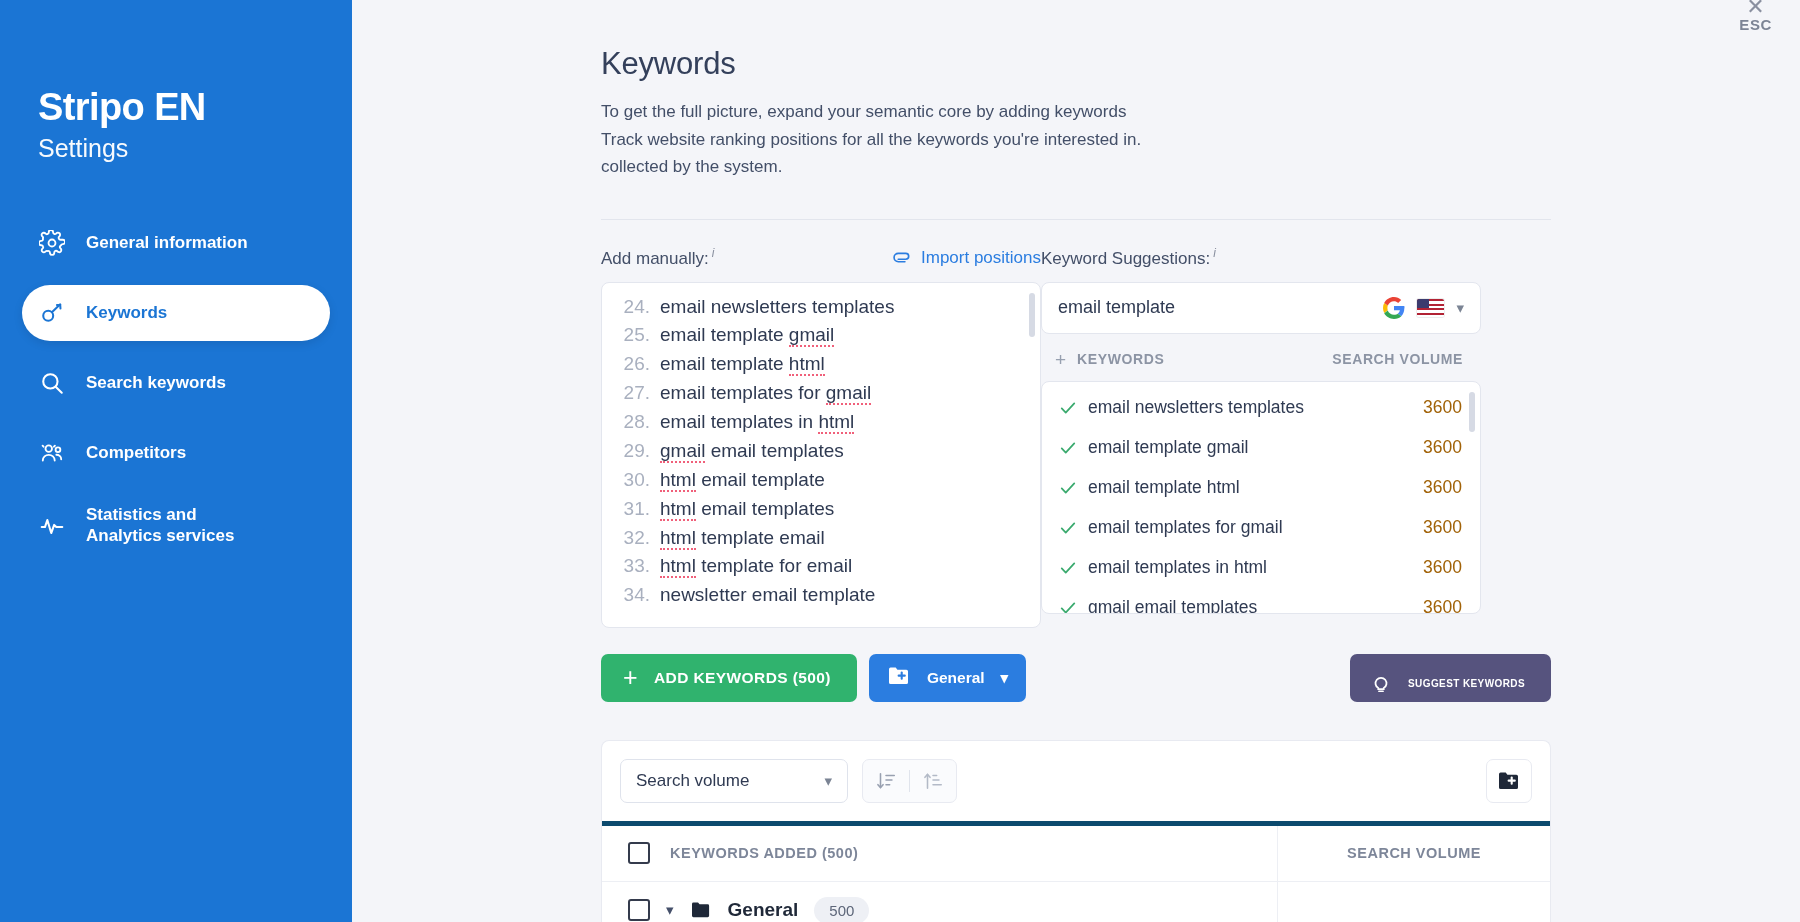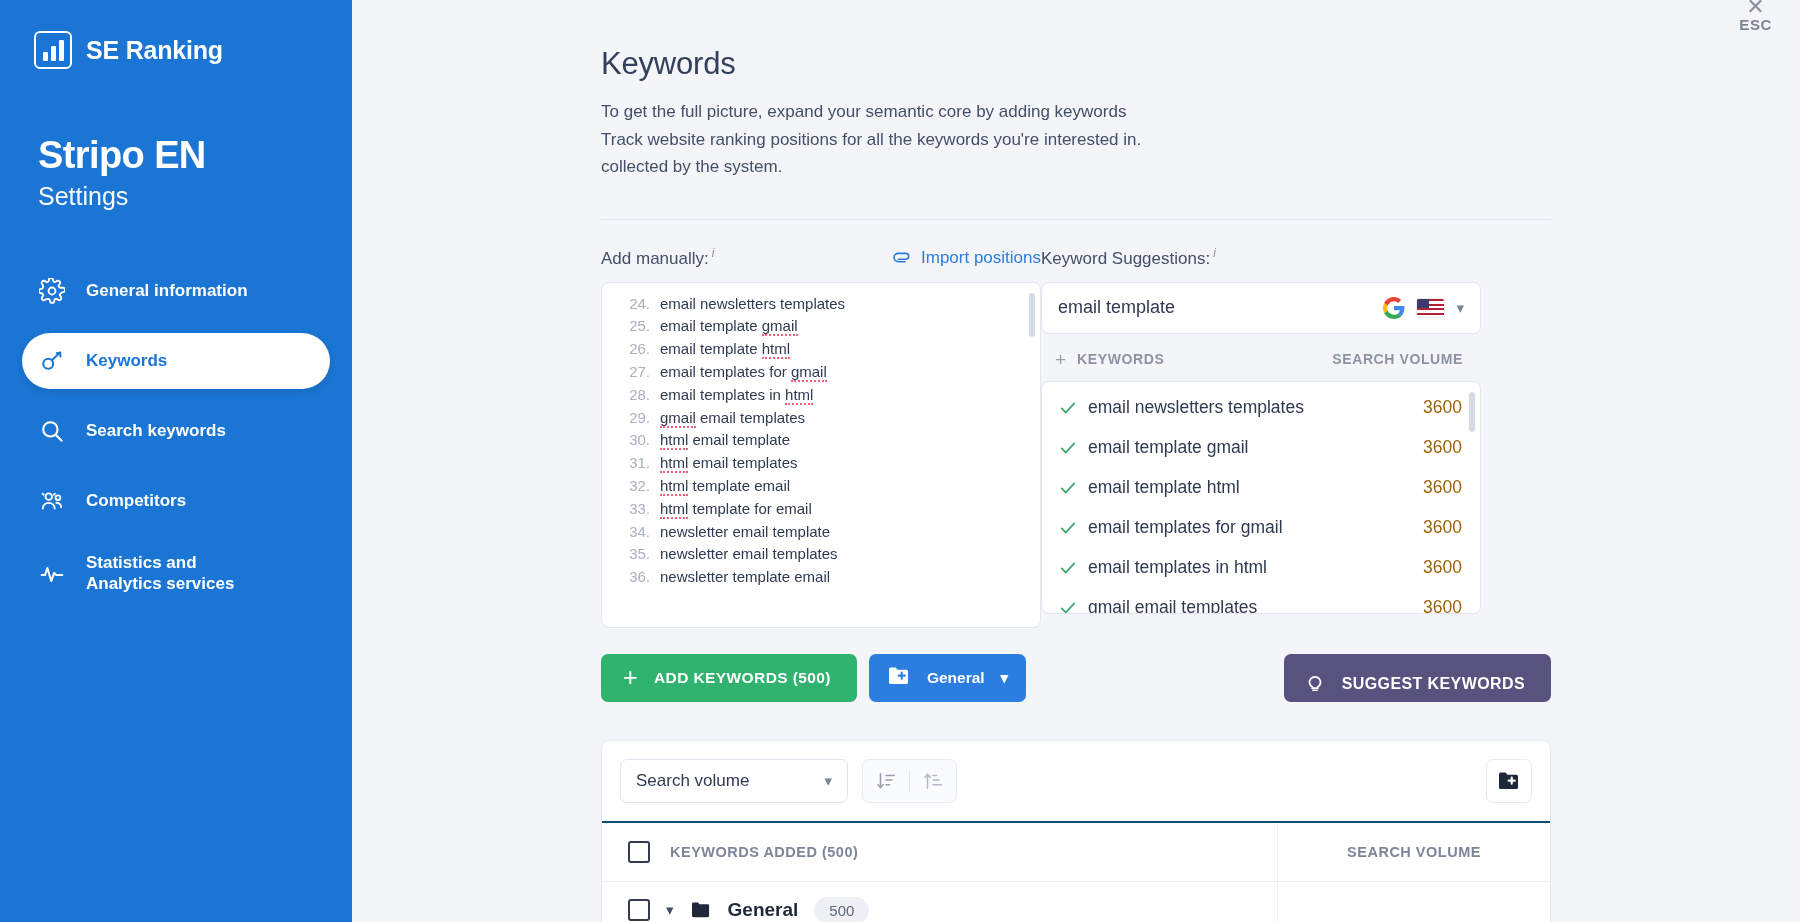--- a/index.html
+++ b/index.html
@@ -81,21 +81,21 @@
   .col-title sup { font-size: 12px; font-style: italic; color: #8a90a0; margin-left: 3px; }
 
   .import-link { display:flex; align-items:center; gap: 9px; color: #2b7de0; font-size: 17px; cursor: pointer; }
   .clip-ico { width: 20px; height: 20px; display:flex; align-items:center; justify-content:center; }
 
   .textarea-wrap {
     margin-top: 12px; height: 346px; background: #fff; border: 1px solid #e3e6ee;
     border-radius: 8px; padding: 10px 6px 10px 0; position: relative; overflow: hidden;
   }
   .kw-list { height: 100%; overflow: hidden; padding-left: 14px; }
-  .kw-line { display:flex; gap: 10px; font-size: 15px; line-height: 1.52; color: #2f3a52; white-space: nowrap; }
+  .kw-line { display:flex; gap: 10px; font-size: 19px; line-height: 1.52; color: #2f3a52; white-space: nowrap; }
   .kw-num { color: #a9b0bf; width: 34px; text-align: right; flex: 0 0 34px; }
   .kw-txt .sp { border-bottom: 2px dotted #f0607a; padding-bottom: 0px; }
   .ta-scrollbar { position: absolute; right: 5px; top: 10px; width: 6px; height: 326px; }
   .ta-thumb { width: 6px; height: 44px; background: #d6dae4; border-radius: 4px; }
 
   
   .sg-input {
     margin-top: 12px; height: 52px; background: #fff; border: 1px solid #e3e6ee; border-radius: 8px;
     display: flex; align-items: center; padding: 0 16px; gap: 12px;
   }
@@ -142,21 +142,21 @@
   }
   .btn-add .pl { font-size: 25px; font-weight: 300; line-height: 1; }
   .btn-folder {
     height: 48px; background: #2b7de0; color: #fff; border-radius: 7px;
     display: flex; align-items: center; gap: 16px; padding: 0 18px;
     font-size: 15.5px; font-weight: 700;
   }
   .btn-suggest {
     position: absolute; right: 0; height: 48px; background: #56537e; color: #fff;
     border-radius: 7px; display: flex; align-items: center; gap: 16px; padding: 12px 26px 0 20px;
-    font-size: 16px; font-weight: 700; letter-spacing: .4px;
+    font-size: 10px; font-weight: 700; letter-spacing: .4px;
   }
 
   
   .panel {
     margin-top: 38px; background: #fff; border-radius: 8px 8px 0 0;
     border: 1px solid #e8eaf1; border-bottom: none; overflow: hidden;
   }
   .panel-toolbar { display:flex; align-items:center; padding: 18px 18px; gap: 14px; position: relative; }
   .select {
     height: 44px; min-width: 228px; border: 1px solid #dfe3ec; border-radius: 7px; background: #fff;
@@ -167,48 +167,40 @@
     height: 44px; border: 1px solid #e8eaf1; border-radius: 7px; background: #fafbfd;
     display: flex; align-items: center;
   }
   .sortbtn { width: 46px; height: 44px; display:flex; align-items:center; justify-content:center; cursor: pointer; }
   .sortsep { width: 1px; height: 22px; background: #e0e4ec; }
   .newfolder {
     position: absolute; right: 18px; width: 46px; height: 44px; border: 1px solid #e8eaf1;
     border-radius: 7px; background: #fff; display:flex; align-items:center; justify-content:center; cursor: pointer;
   }
 
-  .thead { display: flex; border-top: 2px solid #0c4a6e; height: 60px; }
+  .thead { display: flex; border-top: 5px solid #0c4a6e; height: 60px; }
   .th-main { flex: 1; display: flex; align-items: center; gap: 20px; padding-left: 26px; border-right: 1px solid #edeff4; }
   .th-right { width: 272px; display:flex; align-items:center; justify-content:center; }
   .th-label { font-size: 14.5px; font-weight: 700; letter-spacing: .5px; color: #7d8699; }
   .cbx { width: 22px; height: 22px; border: 2px solid #343b4c; border-radius: 3px; background:#fff; flex:0 0 22px; cursor:pointer; }
 
   .trow { display: flex; border-top: 1px solid #edeff4; height: 58px; }
   .td-main { flex: 1; display: flex; align-items: center; gap: 16px; padding-left: 26px; border-right: 1px solid #edeff4; }
   .td-right { width: 272px; }
   .folder-name { font-size: 19px; font-weight: 700; color: #1f2838; }
   .cnt-badge { background: #eef0f5; color: #5d6679; font-size: 15px; border-radius: 14px; padding: 5px 15px; }
   .chev { color: #45506a; font-size: 15px; cursor: pointer; }
   .folder-ico { width: 22px; height: 18px; flex:0 0 22px; }
 </style>
 </head>
 <body>
 
 <div class="app">
 
   <aside class="sidebar">
-    <div class="brand">
-      <div class="brand-logo">
-          <i></i>
-          <i></i>
-          <i></i>
-        </div>
-      <div class="brand-name">SE Ranking</div>
-    </div>
 
     <div class="project">
       <div class="project-title">Stripo EN</div>
       <div class="project-sub">Settings</div>
     </div>
 
     <nav class="nav">
       <div class="nav-item">
         <span class="nav-ico">
           <svg width="26" height="26" viewBox="0 0 24 24" fill="none" stroke="currentColor" stroke-width="1.7">

